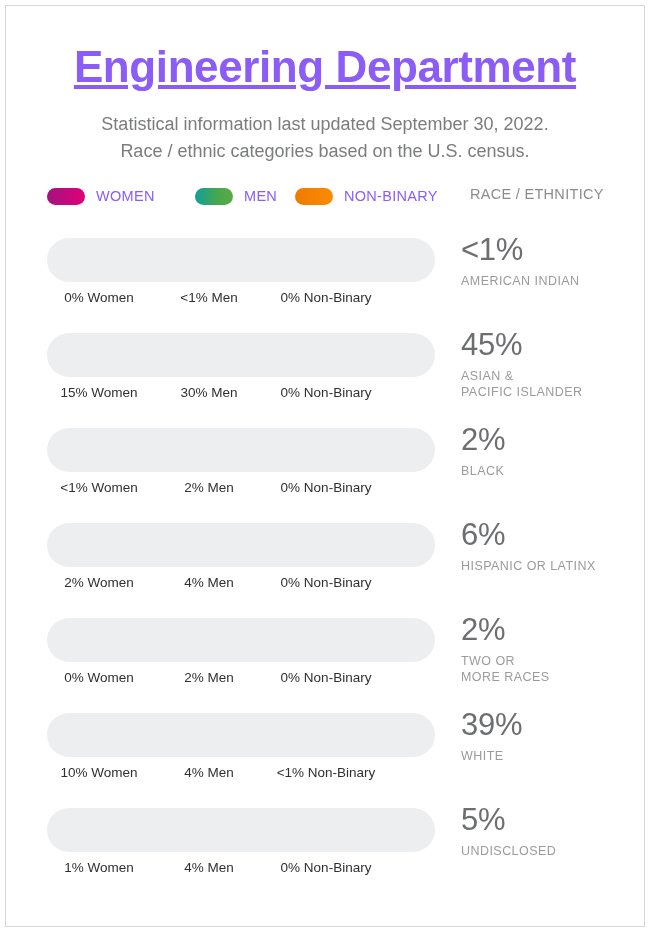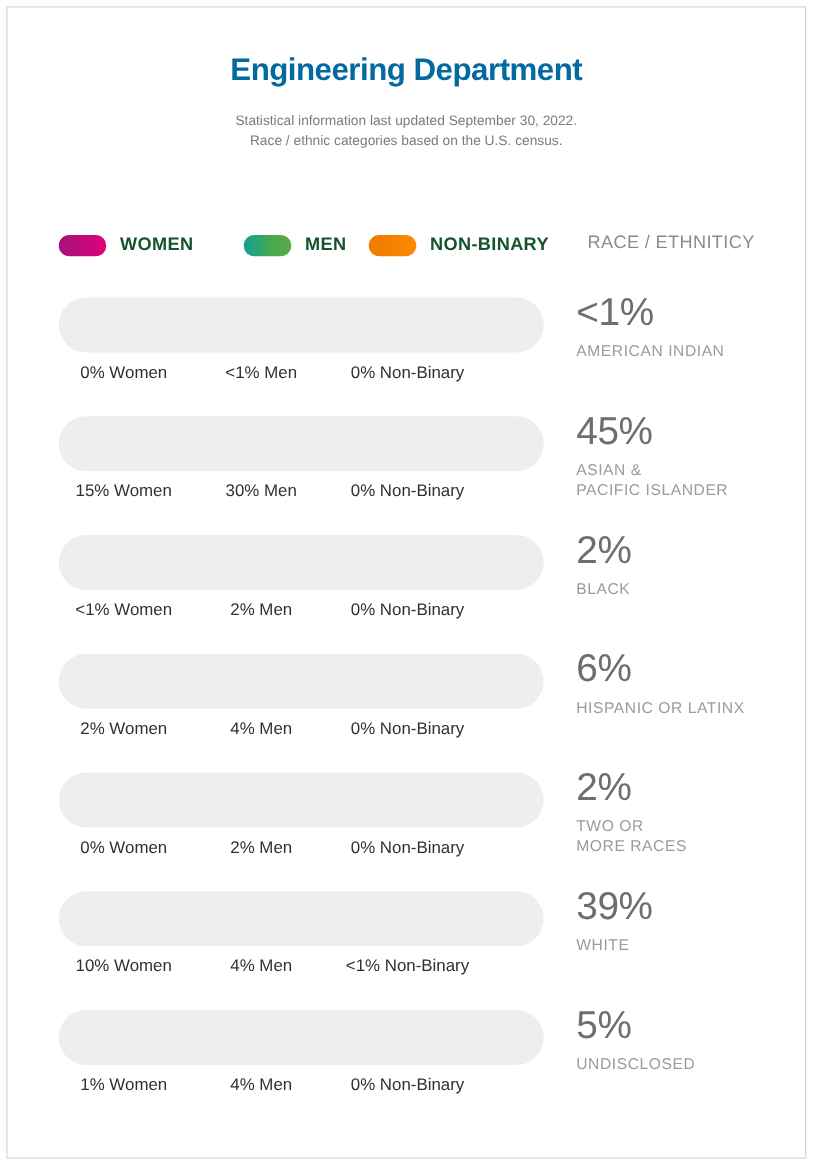--- a/index.html
+++ b/index.html
@@ -24,30 +24,31 @@
     background: #ffffff;
     border: 1px solid #d6d7d9;
     box-sizing: border-box;
     overflow: hidden;
   }
   .header {
     text-align: center;
     padding-top: 36px;
   }
   .title {
-    font-size: 25px;
+    font-size: 44px;
     font-weight: bold;
-    color: #0369a1;
+    color: #8b5cf6;
     letter-spacing: -0.4px;
     line-height: 1.15;
     margin: 0;
+    text-decoration: underline;
   }
   .subtitle {
     margin-top: 18px;
-    font-size: 11px;
+    font-size: 18px;
     color: #7b7c7e;
     line-height: 1.5;
   }
   .subtitle div { white-space: nowrap; }
 
   .legend {
     position: absolute;
     left: 41px;
     top: 178px;
     width: 560px;
@@ -62,24 +63,23 @@
   }
   .legend-pill {
     width: 38px;
     height: 17px;
     border-radius: 9px;
     display: inline-block;
   }
   .legend-label {
     margin-left: 11px;
     font-size: 14.5px;
-    color: #14532d;
+    color: #8b5cf6;
     letter-spacing: 0.3px;
     white-space: nowrap;
-    font-weight: bold;
   }
   .legend-right {
     position: absolute;
     left: 411px;
     top: 2px;
     font-size: 14.5px;
     color: #8b8c8e;
     letter-spacing: 0.3px;
     white-space: nowrap;
     margin-left: 12px;

